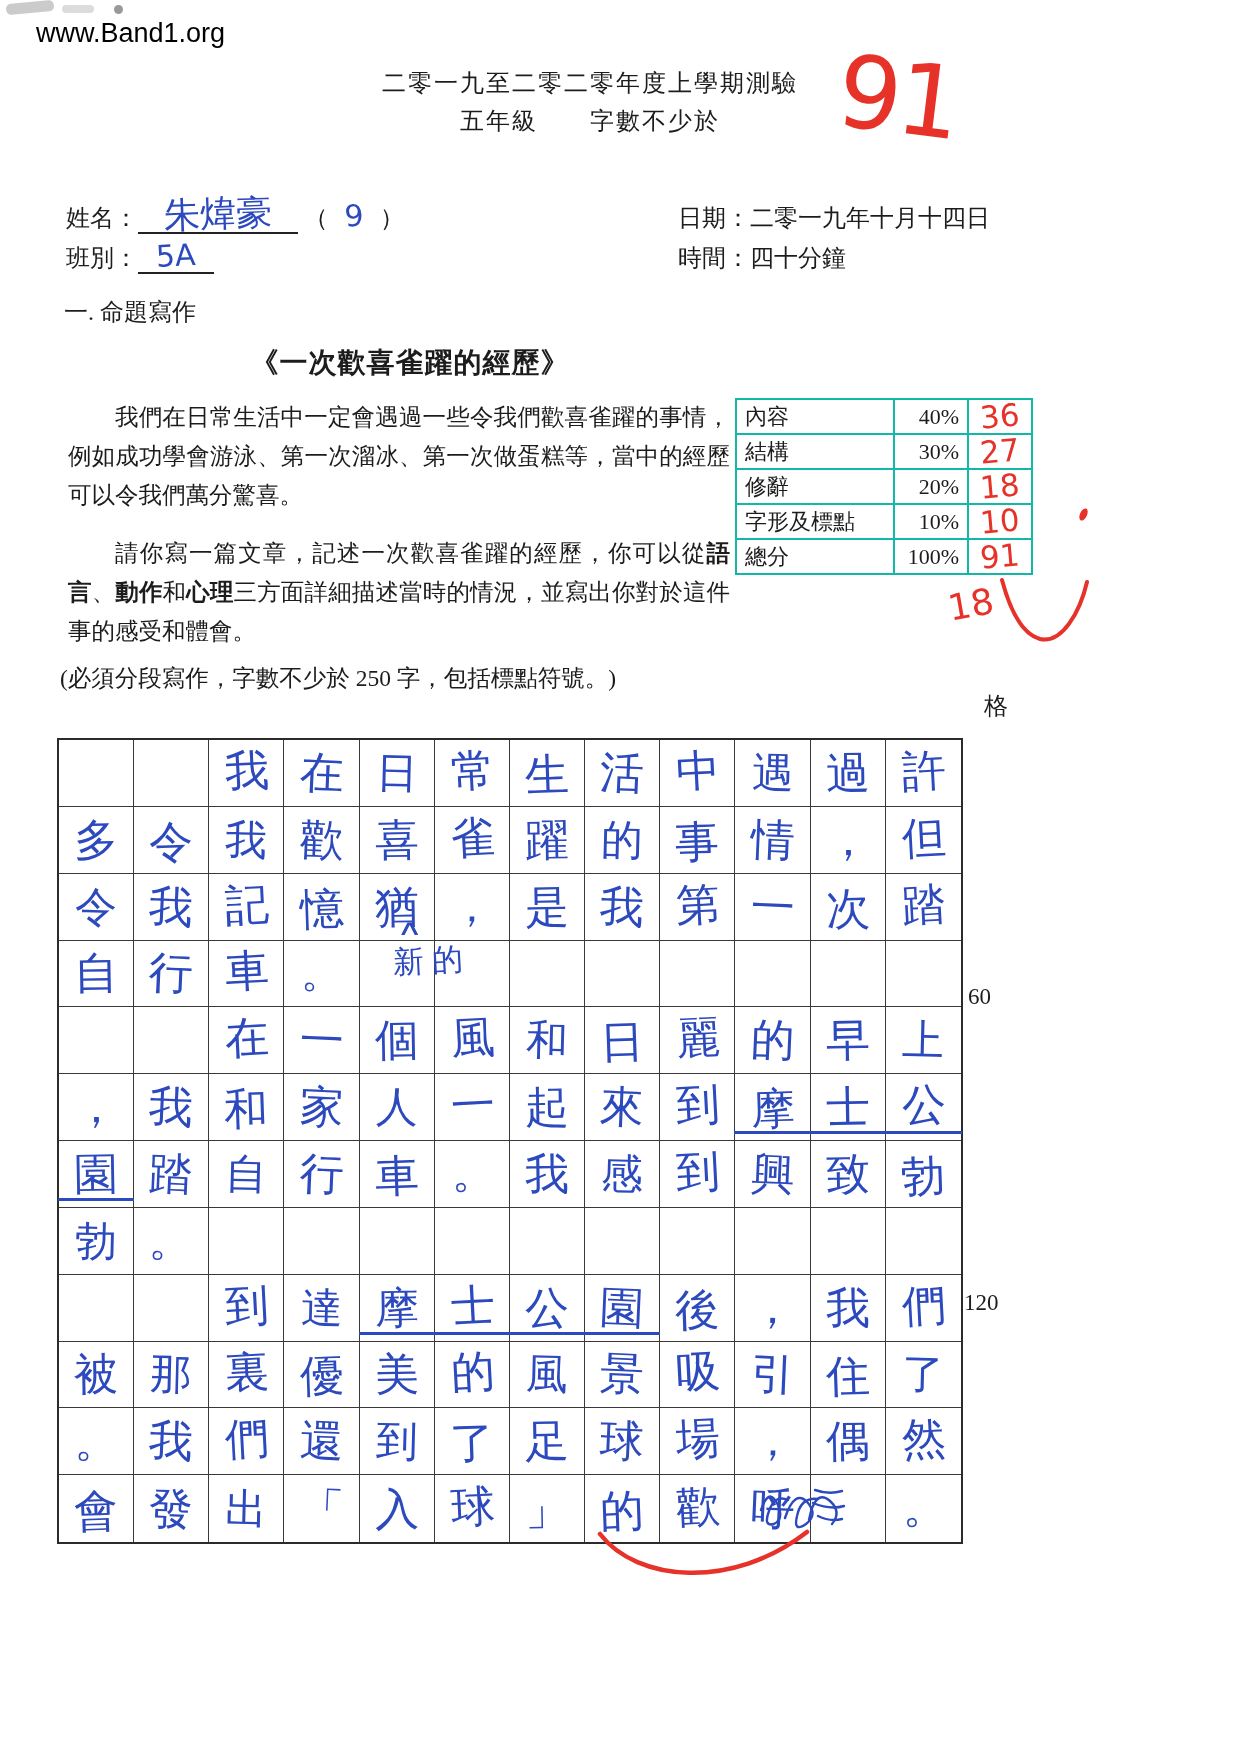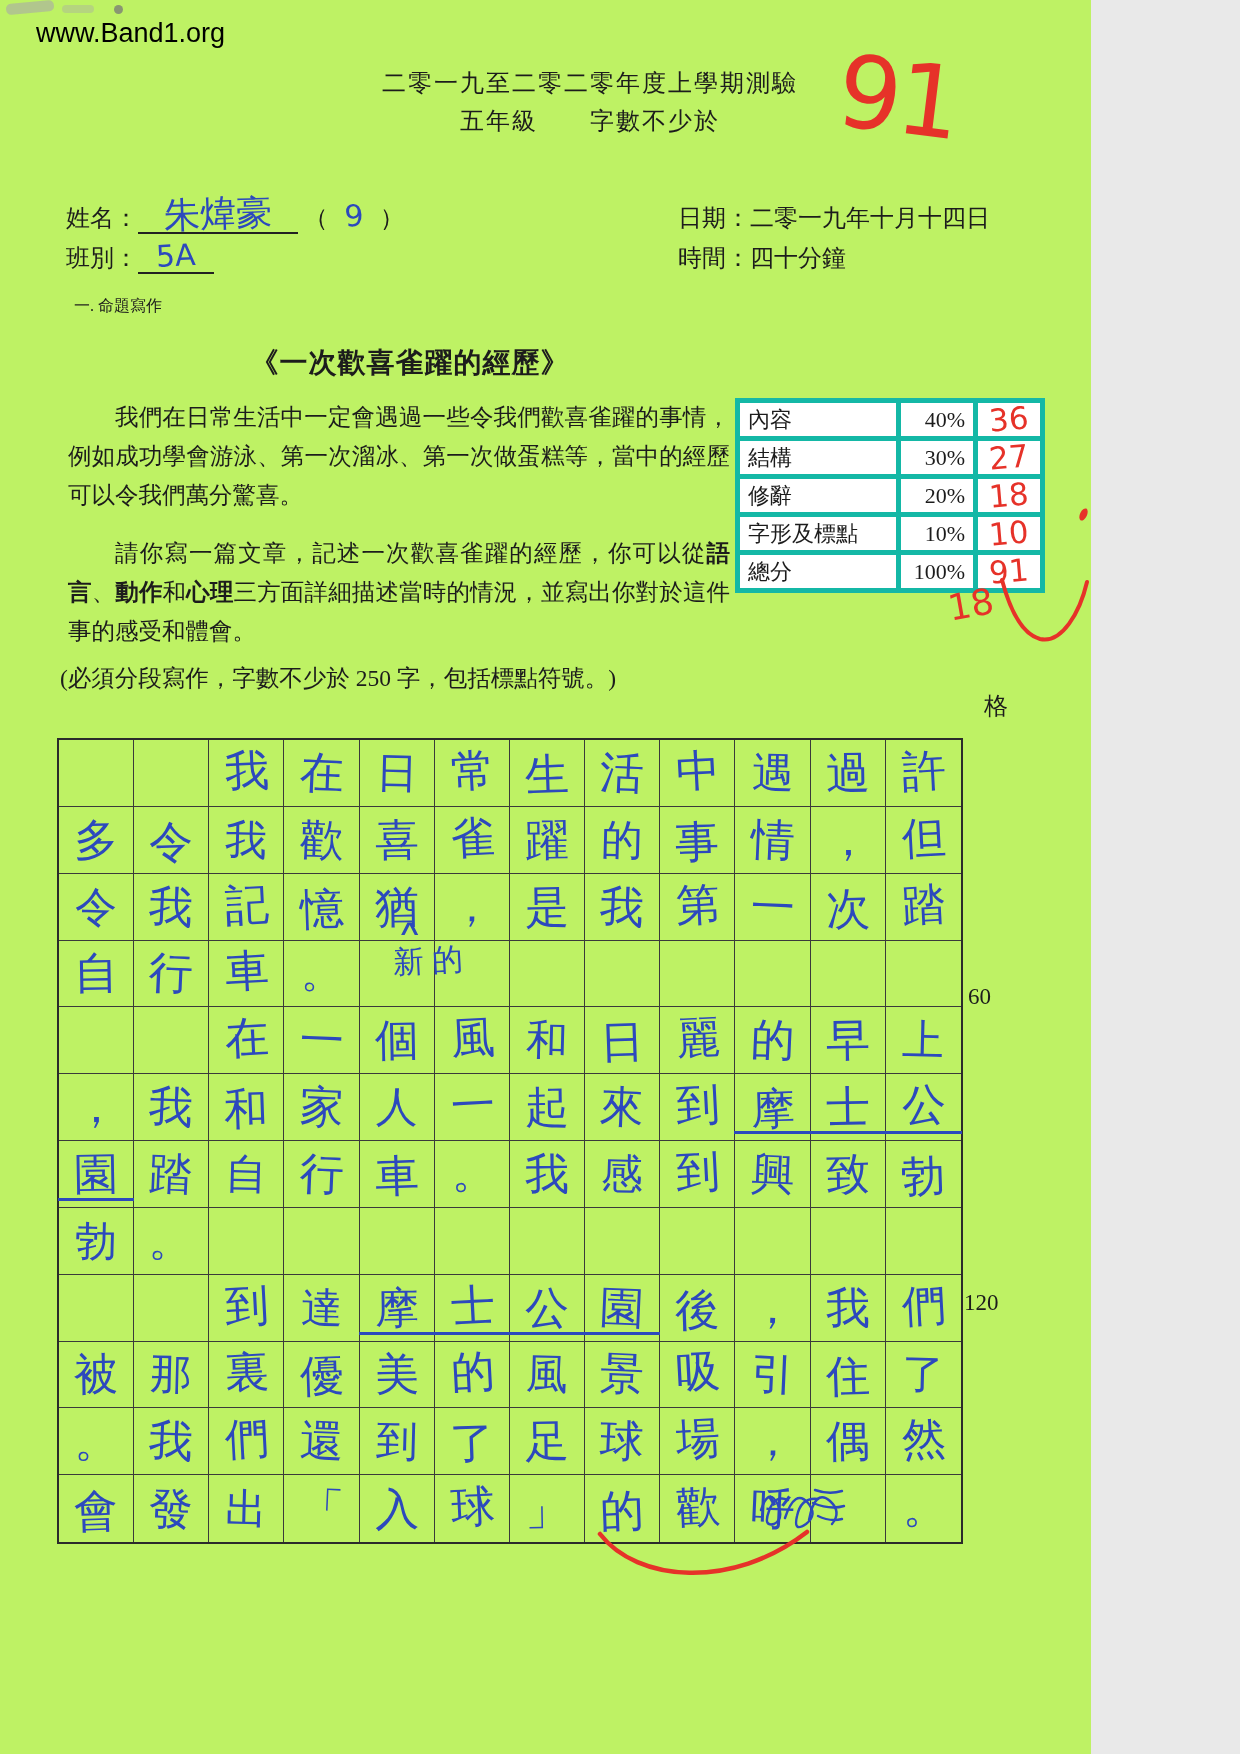--- a/index.html
+++ b/index.html
@@ -1,16 +1,16 @@
 <!DOCTYPE html>
 <html><head>
 <meta charset="utf-8">
 <style>
   html,body{margin:0;padding:0;background:#e9e9e9;}
-  .page{position:relative;width:1091px;height:1754px;background:#bef264;overflow:hidden;
+  .page{position:relative;width:1240px;height:1754px;background:#ffffff;overflow:hidden;
         font-family:"Liberation Serif",serif;color:#1c1c1c;}
 
   
   .artifact{position:absolute;background:#a8a8a8;opacity:.6;border-radius:5px;}
   .a1{left:6px;top:2px;width:48px;height:11px;transform:rotate(-5deg);}
   .a2{left:62px;top:5px;width:32px;height:8px;opacity:.4;}
   .a3{left:114px;top:5px;width:9px;height:9px;background:#777;opacity:.75;border-radius:50%;}
 
   .watermark{position:absolute;left:36px;top:18px;font-family:"Liberation Sans",sans-serif;
              font-size:27px;color:#000;}
@@ -30,32 +30,32 @@
   .uline{display:inline-block;border-bottom:2px solid #222;text-align:center;vertical-align:bottom;}
   .name-u{width:160px;}
   .class-u{width:76px;}
 
   .hand-ink{font-family:"DejaVu Sans",sans-serif;color:#2c49bd;}
   .name-val{font-size:36px;line-height:30px;display:inline-block;transform:rotate(-2deg);}
   .class-val{font-size:30px;line-height:26px;display:inline-block;transform:rotate(-3deg);}
   .num-val{font-size:30px;display:inline-block;transform:rotate(-4deg);width:40px;text-align:center;}
   .paren{padding:0 6px;}
 
-  .section-heading{position:absolute;left:74px;top:296px;font-size:16px;}
+  .section-heading{position:absolute;left:64px;top:296px;font-size:24px;}
   .essay-title{position:absolute;left:60px;top:344px;width:700px;text-align:center;
                font-size:28px;font-weight:bold;letter-spacing:1px;}
 
   .para{position:absolute;left:60px;width:662px;font-size:23.5px;line-height:39px;
         text-indent:2em;margin:8px;text-align:justify;}
   .para1{top:390px;}
   .para2{top:526px;}
   .note-line{position:absolute;left:60px;top:662px;font-size:23.5px;}
 
   .score-table{position:absolute;left:735px;top:398px;border-collapse:collapse;background:#fff;}
-  .score-table td{border:5px solid #14b8a6;height:33px;padding:0 8px;font-size:22px;}
+  .score-table td{border:2px solid #14b8a6;height:33px;padding:0 8px;font-size:22px;}
   .st-label{width:140px;}
   .st-pct{width:56px;text-align:right;}
   .st-score{width:46px;text-align:center;}
   .hand-red{font-family:"DejaVu Sans",sans-serif;color:#e63229;font-size:31px;
             display:inline-block;transform:rotate(-5deg);line-height:1;}
 
   .red-note{position:absolute;left:948px;top:584px;font-family:"DejaVu Sans",sans-serif;
             font-size:36px;color:#e63229;transform:rotate(-10deg);}
   .red-swoosh{position:absolute;left:992px;top:574px;}
   .red-dot{position:absolute;left:1080px;top:508px;width:7px;height:13px;background:#e63229;

